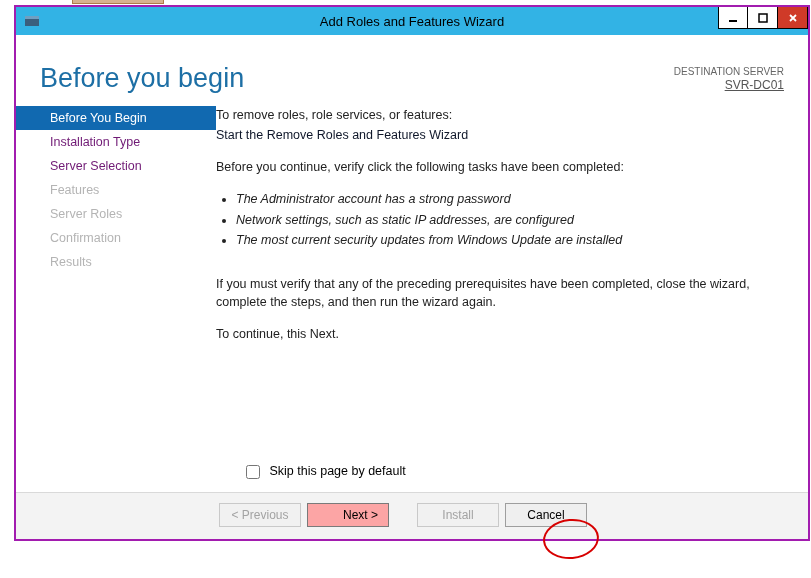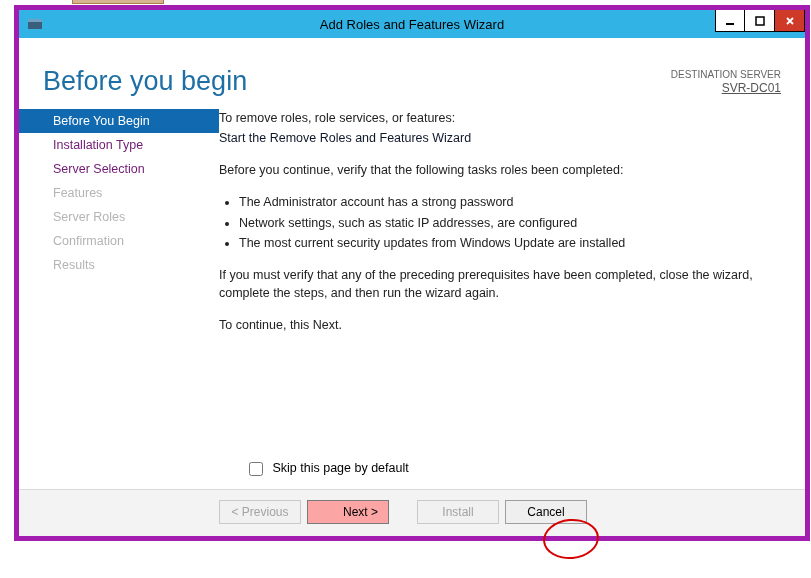--- a/index.html
+++ b/index.html
@@ -11,21 +11,21 @@
     height: 578px;
     overflow: hidden;
     position: relative;
   }
   .window {
     position: absolute;
     left: 14px;
     top: 5px;
     width: 796px;
     height: 536px;
-    border: 5px solid #a21caf;
+    border: 2px solid #a21caf;
     background: #fff;
     display: flex;
     flex-direction: column;
   }
   .titlebar {
     height: 28px;
     background: #32b3e5;
     display: flex;
     align-items: center;
     position: relative;
@@ -105,21 +105,21 @@
   .nav-item.disabled { color: #b4b4b4; }
   .content {
     flex: 1;
     font-size: 12.5px;
     color: #222;
     line-height: 1.45;
     padding-top: 6px;
   }
   .content p { margin: 0 0 14px 0; }
   .content a { color: #0f172a; text-decoration: none; }
-  .content ul { margin: 0 0 14px 6px; padding-left: 14px; }
+  .content ul { margin: 0 0 26px 6px; padding-left: 14px; font-style: italic; }
   .content ul li { margin: 2px 0; }
   .skip-row {
     padding: 8px 0 10px 226px;
     font-size: 12.5px;
   }
   .skip-row input { margin-right:6px; vertical-align:middle; width:14px;height:14px;}
   .footer {
     border-top: 1px solid #d9d9d9;
     background: #f3f3f3;
     padding: 10px 18px 12px 0;
@@ -199,21 +199,21 @@
         <div class="nav-item">Installation Type</div>
         <div class="nav-item">Server Selection</div>
         <div class="nav-item disabled">Features</div>
         <div class="nav-item disabled">Server Roles</div>
         <div class="nav-item disabled">Confirmation</div>
         <div class="nav-item disabled">Results</div>
       </div>
     <div class="content">
       <p style="margin-bottom:2px">To remove roles, role services, or features:</p>
       <p><a href="#">Start the Remove Roles and Features Wizard</a></p>
-      <p>Before you continue, verify that the following tasks roles been completed:</p>
+      <p>Before you continue, verify click the following tasks have been completed:</p>
       <ul id="bullets">
           <li>The Administrator account has a strong password</li>
           <li>Network settings, such as static IP addresses, are configured</li>
           <li>The most current security updates from Windows Update are installed</li>
         </ul>
       <p>If you must verify that any of the preceding prerequisites have been completed, close the wizard, complete the steps, and then run the wizard again.</p>
       <p>To continue, this Next.</p>
     </div>
   </div>
 

